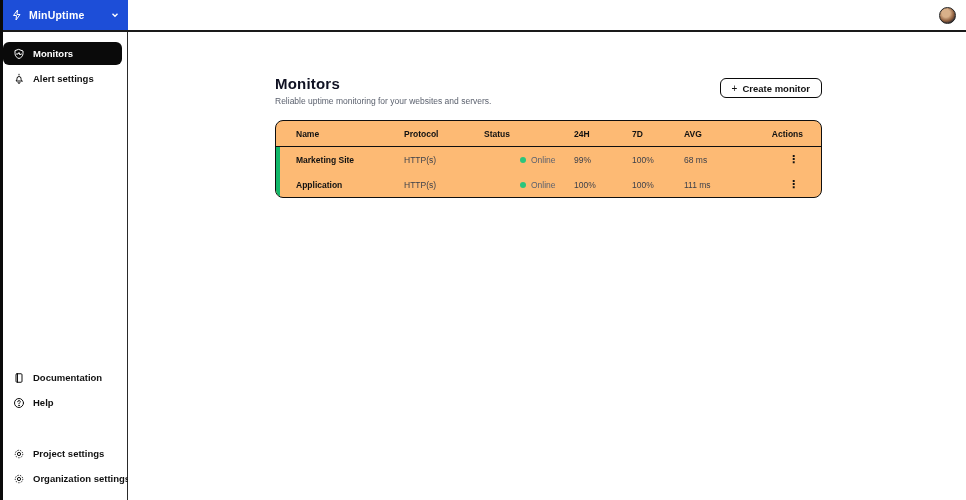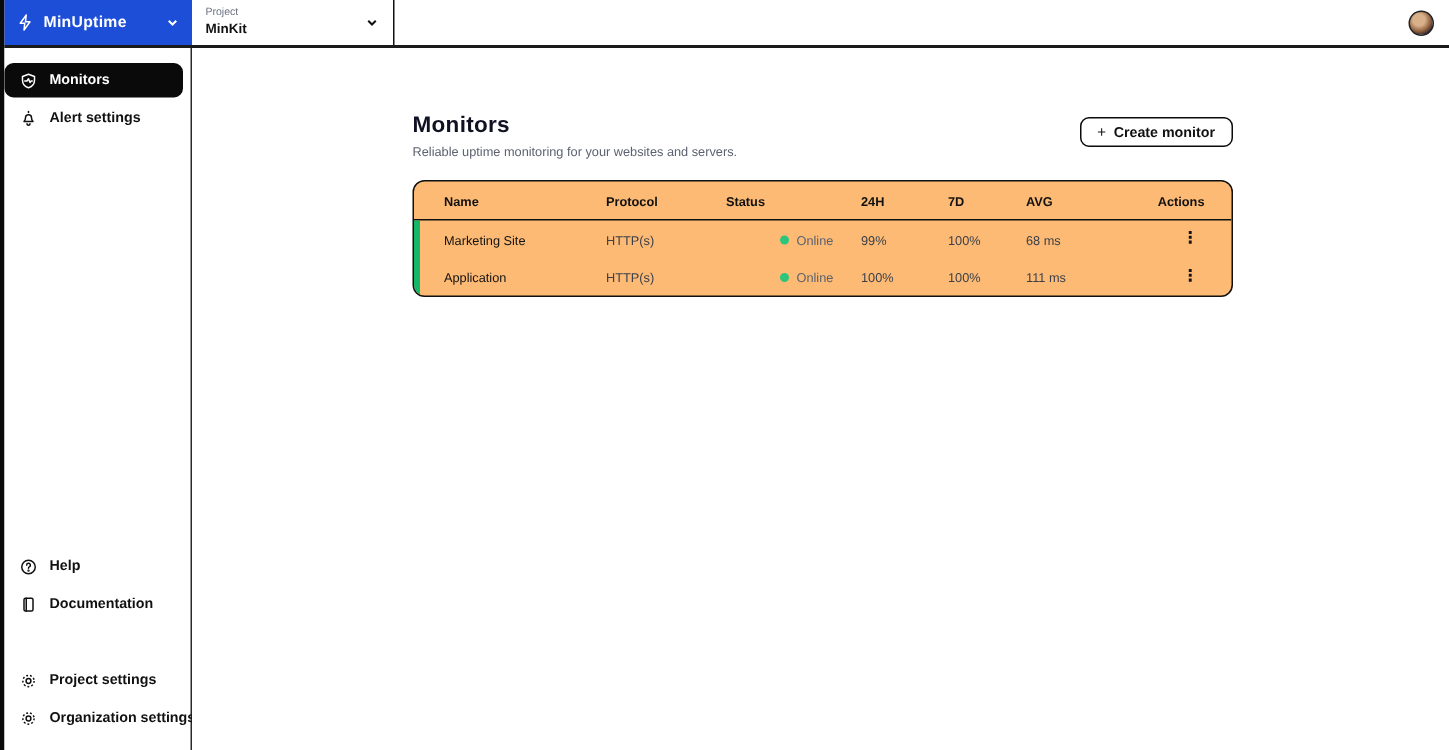--- a/index.html
+++ b/index.html
@@ -64,21 +64,21 @@
 
   
   .mon-table { border:1.5px solid #0f0f0f; border-radius:8px; overflow:hidden; background:#fdba74; }
   .t-grid { display:grid; grid-template-columns:128px 80px 90px 58px 52px 78px 1fr; align-items:center; }
   .t-head { height:26px; border-bottom:1.5px solid #0f0f0f; font-size:8.5px; font-weight:bold; color:#111; }
   .t-head .c-name { padding-left:20px; }
   .t-head .c-actions { text-align:right; padding-right:18px; }
   .t-body { position:relative; }
   .t-body::before { content:""; position:absolute; left:0; top:0; bottom:0; width:4px; background:#12b76a; }
   .t-row { height:25px; font-size:8.5px; color:#3a3f4a; cursor:pointer; }
-  .t-row .c-name { padding-left:20px; font-weight:normal; color:#111; }
+  .t-row .c-name { padding-left:20px; font-weight:bold; color:#111; }
   .status-cell { display:flex; align-items:center; gap:5px; color:#5b616e;margin-left:36px; }
   .dot { width:6px; height:6px; border-radius:50%; background:#2dc57c; flex:0 0 auto; }
   .c-actions { text-align:right; padding-right:18px; }
   .kebab { background:none; border:none; cursor:pointer; font-size:11px; font-weight:bold; color:#111; line-height:1; padding:2px 4px; font-family:inherit; }
 </style>
 </head>
 <body>
 
 <div class="app">
 
@@ -86,29 +86,20 @@
     <div class="brand">
       <svg class="icn" width="12" height="12" viewBox="0 0 24 24" fill="none" stroke="#fff" stroke-width="2" stroke-linejoin="round">
         <path d="M13 2 L5 13 h6 l-1 9 8-11 h-6 z"></path>
       </svg>
       <span class="brand-name">MinUptime</span>
       <svg class="chev" viewBox="0 0 10 10" fill="none" stroke="#fff" stroke-width="1.4">
           <path d="M2.5 3.8 L5 6.3 L7.5 3.8"></path>
         </svg>
     </div>
 
-    <div class="dd">
-      <div class="dd-texts">
-        <span class="dd-label">Project</span>
-        <span class="dd-value">MinKit</span>
-      </div>
-      <svg class="chev" viewBox="0 0 10 10" fill="none" stroke="#111" stroke-width="1.4">
-          <path d="M2.5 3.8 L5 6.3 L7.5 3.8"></path>
-        </svg>
-    </div>
 
 
     <div class="topbar-spacer"></div>
     <div class="avatar"></div>
   </div>
 
   <div class="shell">
 
     <nav class="sidebar">
       <div class="side-item active">
@@ -123,33 +114,33 @@
           <path d="M18 16 H6 c1.5-1.5 2-3 2-5 a4 4 0 0 1 8 0 c0 2 .5 3.5 2 5 z"></path>
           <path d="M10 19 a2 2 0 0 0 4 0"></path>
           <path d="M12 4 V2.5"></path>
         </svg>
         <span>Alert settings</span>
       </div>
 
       <div class="side-spacer"></div>
 
       <div class="side-item">
+        <svg class="icn" viewBox="0 0 24 24" fill="none" stroke="currentColor" stroke-width="2" stroke-linecap="round" stroke-linejoin="round">
+          <rect x="6" y="3.5" width="12" height="17" rx="2"></rect>
+          <path d="M9 3.5 v17"></path>
+        </svg>
+        <span>Documentation</span>
+      </div>
+      <div class="side-item">
         <svg class="icn" viewBox="0 0 24 24" fill="none" stroke="currentColor" stroke-width="2" stroke-linecap="round">
           <circle cx="12" cy="12" r="9"></circle>
           <path d="M9.5 9.5 a2.5 2.5 0 1 1 3.5 2.3 c-.8.4-1 .9-1 1.7"></path>
           <circle cx="12" cy="16.8" r="0.6" fill="currentColor"></circle>
         </svg>
         <span>Help</span>
-      </div>
-      <div class="side-item">
-        <svg class="icn" viewBox="0 0 24 24" fill="none" stroke="currentColor" stroke-width="2" stroke-linecap="round" stroke-linejoin="round">
-          <rect x="6" y="3.5" width="12" height="17" rx="2"></rect>
-          <path d="M9 3.5 v17"></path>
-        </svg>
-        <span>Documentation</span>
       </div>
 
       <div class="side-group-gap"></div>
 
       <div class="side-item">
         <svg class="icn" viewBox="0 0 24 24" fill="none" stroke="currentColor" stroke-width="2">
           <circle cx="12" cy="12" r="3.2"></circle>
           <circle cx="12" cy="12" r="7.5" stroke-dasharray="2.6 2.6"></circle>
         </svg>
         <span>Project settings</span>

